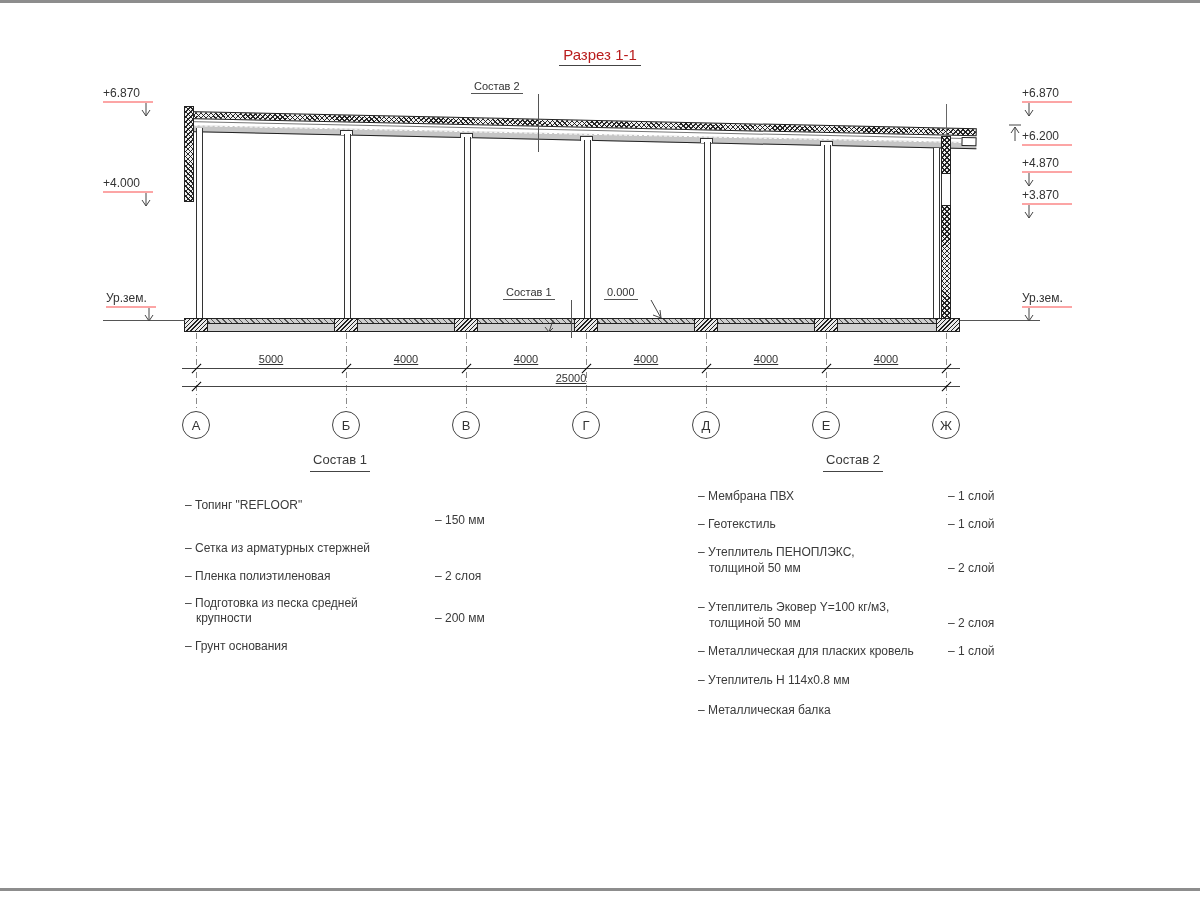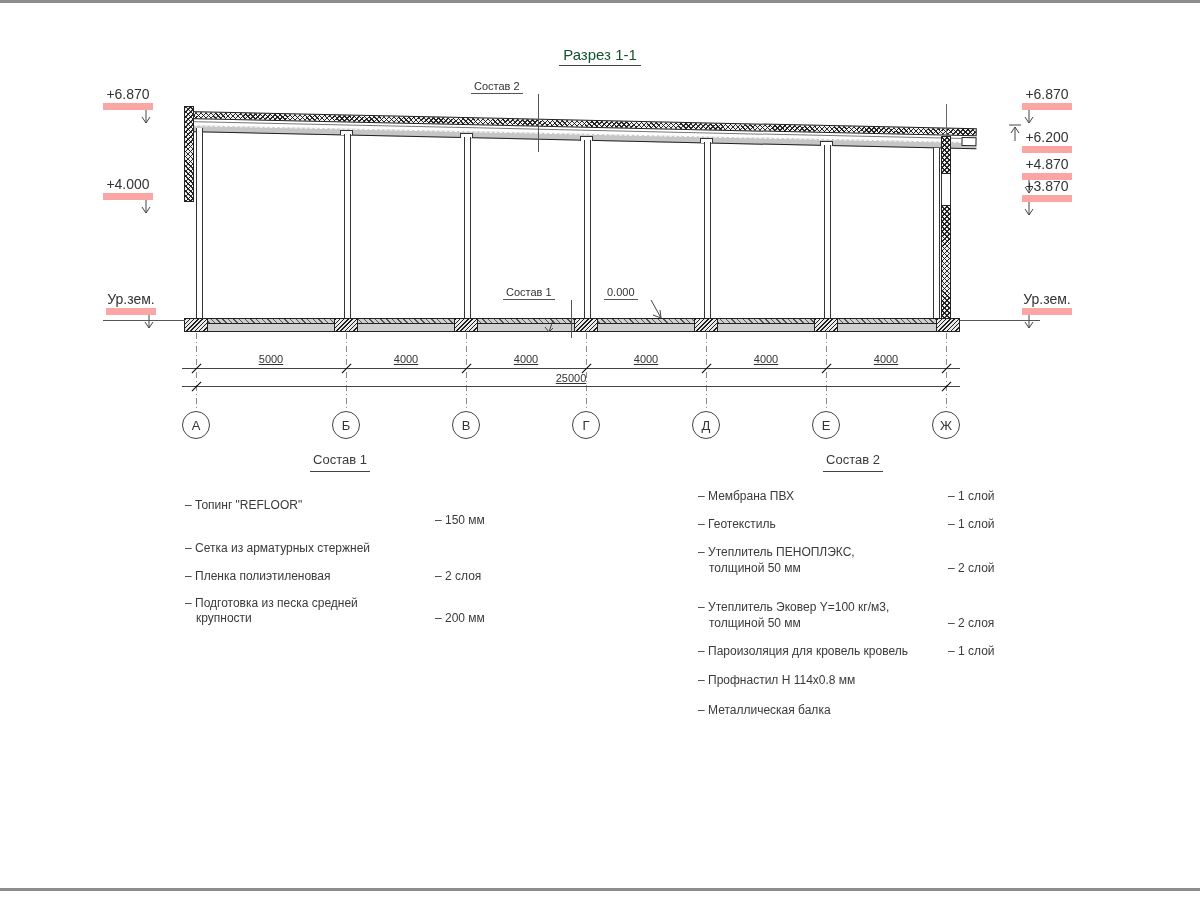--- a/index.html
+++ b/index.html
@@ -1,20 +1,20 @@
 <!DOCTYPE html>
 <html><head>
 <meta charset="utf-8">
 <style>
   html,body{margin:0;padding:0;background:#fff;}
   .canvas{position:relative;width:1200px;height:900px;background:#fff;overflow:hidden;
           font-family:"Liberation Sans","DejaVu Sans",sans-serif;color:#3a3a3a;}
   .abs{position:absolute;}
   .frame-bar{position:absolute;left:0;width:1200px;height:3px;background:#8d8d8d;}
-  .title{position:absolute;left:0;top:46px;width:1200px;text-align:center;font-size:15px;color:#14532d;}
+  .title{position:absolute;left:0;top:46px;width:1200px;text-align:center;font-size:15px;color:#b91c1c;}
   .title span{display:inline-block;border-bottom:1px solid #444;padding:0 4px 2px;}
   
   .x-hatch{background-color:#f2f2f2;
     background-image:repeating-linear-gradient(45deg,rgba(20,20,20,.9) 0 1px,transparent 1px 3.5px),
                      repeating-linear-gradient(135deg,rgba(20,20,20,.9) 0 1px,transparent 1px 3.5px);
     border:1px solid #222;box-sizing:border-box;}
   .d-hatch{background-image:repeating-linear-gradient(45deg,rgba(40,40,40,.75) 0 1px,transparent 1px 4px);}
   .base-hatch{background-color:#e8e8e8;
     background-image:repeating-linear-gradient(135deg,rgba(10,10,10,.9) 0 1px,transparent 1px 3px);
     border:1px solid #222;box-sizing:border-box;}
@@ -35,21 +35,21 @@
   
   .axline{position:absolute;width:1px;top:333px;height:78px;
     background:repeating-linear-gradient(to bottom,#8a8a8a 0 6px,transparent 6px 9px,#8a8a8a 9px 10px,transparent 10px 13px);}
   .dimline{position:absolute;height:1px;background:#444;}
   .tick{position:absolute;width:13px;height:1px;background:#000;transform:rotate(-45deg);}
   .dimnum{position:absolute;font-size:11px;color:#333;transform:translateX(-50%);text-decoration:underline;}
   .axcircle{position:absolute;width:28px;height:28px;border:1px solid #444;border-radius:50%;
     text-align:center;line-height:28px;font-size:13px;color:#333;background:#fff;box-sizing:border-box;}
   
   .elev{position:absolute;width:50px;}
-  .elev .txt{font-size:14px;color:#333;text-align:center;border-bottom:7px solid #fca5a5;padding-bottom:1px;white-space:nowrap;}
+  .elev .txt{font-size:12px;color:#333;text-align:left;border-bottom:2px solid #fca5a5;padding-bottom:1px;white-space:nowrap;}
   .elev svg{position:absolute;top:100%;}
   .gline{position:absolute;height:1px;background:#555;}
   .leader-v{position:absolute;width:1px;background:#555;}
   .callout{position:absolute;font-size:11px;color:#333;border-bottom:1px solid #555;padding:0 3px 1px;white-space:nowrap;}
   
   .comp{position:absolute;width:310px;font-size:12px;line-height:1.3;color:#3a3a3a;}
   .comp .hdr{text-align:center;font-size:13px;margin-bottom:26px;}
   .comp .hdr span{display:inline-block;border-bottom:1px solid #444;padding:0 3px 2px;}
   .comp .row{position:relative;}
   .comp .itext{white-space:pre-line;padding-left:11px;text-indent:-11px;width:250px;}
@@ -154,21 +154,21 @@
         </svg>
     </div>
     <div class="elev" style="left:1022px;top:156px">
       <div class="txt">+4.870</div>
       <svg width="10" height="15" style="left:2px">
           <line x1="5" y1="0" x2="5" y2="13"></line>
           <line x1="1" y1="7" x2="5" y2="13"></line>
           <line x1="9" y1="7" x2="5" y2="13"></line>
         </svg>
     </div>
-    <div class="elev" style="left:1022px;top:178px">
+    <div class="elev" style="left:1022px;top:188px">
       <div class="txt">+3.870</div>
       <svg width="10" height="15" style="left:2px">
           <line x1="5" y1="0" x2="5" y2="13"></line>
           <line x1="1" y1="7" x2="5" y2="13"></line>
           <line x1="9" y1="7" x2="5" y2="13"></line>
         </svg>
     </div>
     <div class="elev" style="left:1022px;top:291px">
       <div class="txt">Ур.зем.</div>
       <svg width="10" height="15" style="left:2px">
@@ -248,20 +248,24 @@
     </div>
     <div class="row" style="margin-bottom:11px">
       <div class="itext">– Пленка полиэтиленовая</div>
       <div class="ival">– 2 слоя</div>
     </div>
     <div class="row" style="margin-bottom:12px">
       <div class="itext">– Подготовка из песка средней
 крупности</div>
       <div class="ival">– 200 мм</div>
     </div>
+    <div class="row">
+      <div class="itext">– Грунт основания</div>
+      <div class="ival"></div>
+    </div>
   </div>
 
   <div class="comp" style="left:698px;top:452px">
     <div class="hdr" style="margin-bottom:17px"><span>Состав 2</span></div>
     <div class="row" style="margin-bottom:13px">
       <div class="itext">– Мембрана ПВХ</div>
       <div class="ival">– 1 слой</div>
     </div>
     <div class="row" style="margin-bottom:12px">
       <div class="itext">– Геотекстиль</div>
@@ -271,25 +275,25 @@
       <div class="itext">– Утеплитель ПЕНОПЛЭКС,
 толщиной 50 мм</div>
       <div class="ival">– 2 слой</div>
     </div>
     <div class="row" style="margin-bottom:13px">
       <div class="itext">– Утеплитель Эковер Y=100 кг/м3,
 толщиной 50 мм</div>
       <div class="ival">– 2 слоя</div>
     </div>
     <div class="row" style="margin-bottom:13px">
-      <div class="itext">– Пароизоляция для кровель кровель</div>
+      <div class="itext">– Металлическая для пласких кровель</div>
       <div class="ival">– 1 слой</div>
     </div>
     <div class="row" style="margin-bottom:14px">
-      <div class="itext">– Профнастил Н 114х0.8 мм</div>
+      <div class="itext">– Утеплитель Н 114х0.8 мм</div>
       <div class="ival"></div>
     </div>
     <div class="row">
       <div class="itext">– Металлическая балка</div>
       <div class="ival"></div>
     </div>
   </div>
 </div>
 
 </body></html>

